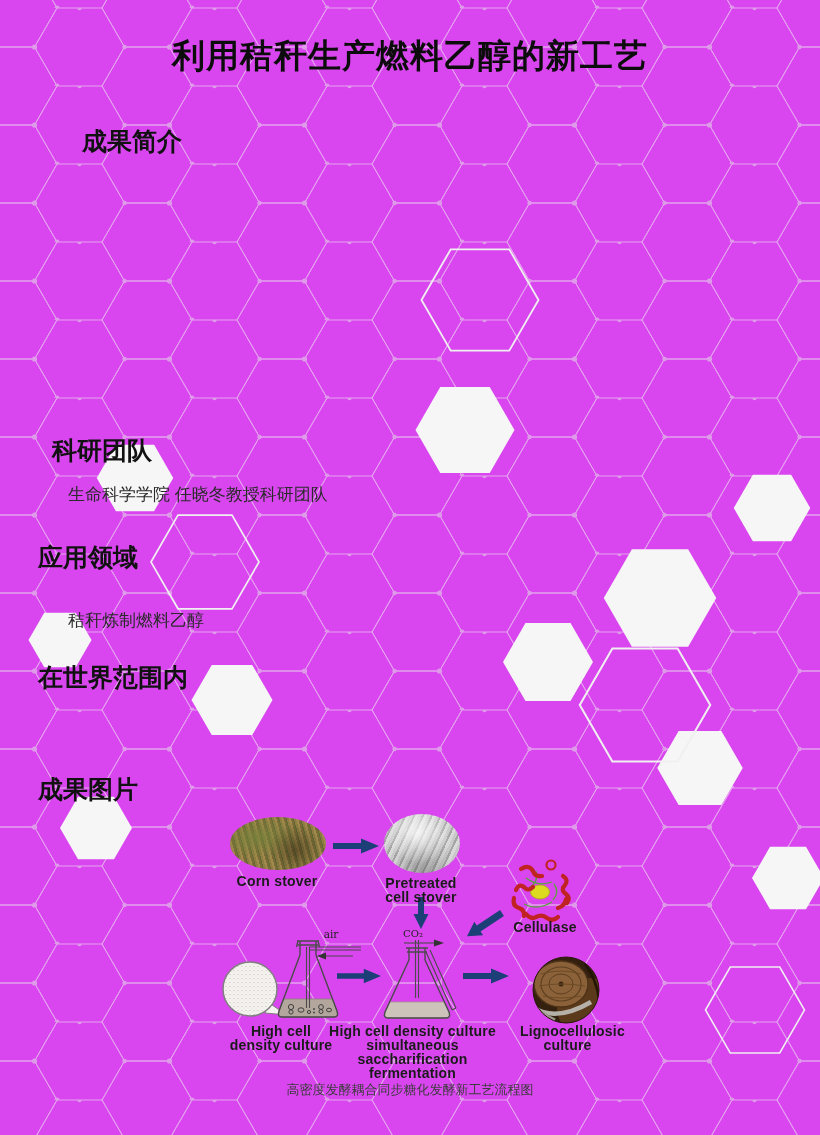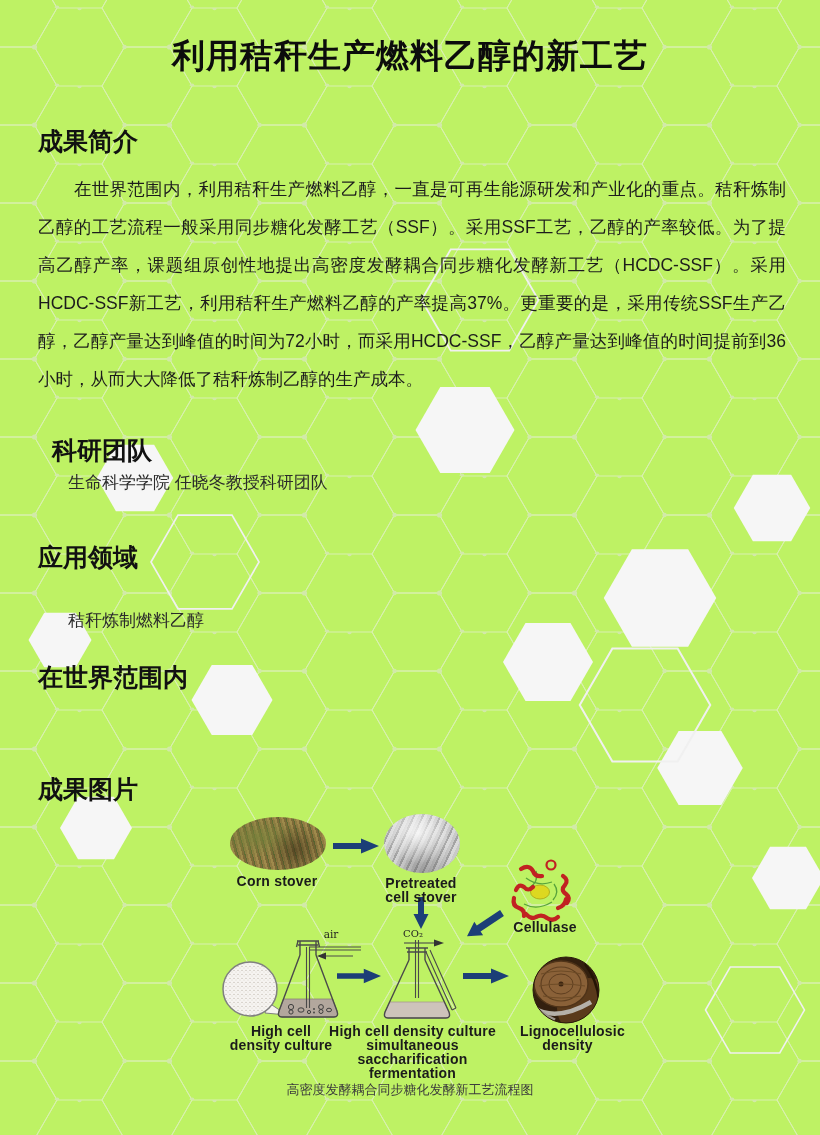--- a/index.html
+++ b/index.html
@@ -1,32 +1,32 @@
 <!DOCTYPE html>
 <html><head>
 <meta charset="utf-8">
 <style>
   html,body{margin:0;padding:0;background:#ffffff;}
-  .page{position:relative;width:820px;height:1135px;background:#bef264;overflow:hidden;
+  .page{position:relative;width:820px;height:1135px;background:#d946ef;overflow:hidden;
         font-family:"Liberation Sans",sans-serif;color:#1a1a1a;}
   .hexbg{position:absolute;left:0;top:0;z-index:0;}
   .layer{position:absolute;z-index:1;}
 
   .title{top:34px;left:0;width:820px;text-align:center;font-size:33px;font-weight:700;
          letter-spacing:1px;color:#0c0c0c;}
   .h2{left:38px;font-size:25px;font-weight:700;color:#111;}
-  #h-intro{top:125px;}
+  #h-intro{top:125px;margin-left:44px;}
   #h-team{top:434px;margin-left:14px;}
   #h-field{top:541px;}
   #h-ip{top:661px;}
   #h-gallery{top:773px;}
   .para{top:170px;left:38px;width:748px;font-size:17.5px;line-height:38px;
         text-align:justify;text-indent:2.05em;color:#1c1c1c;}
   .sub{left:68px;font-size:17px;color:#2b2b2b;}
-  #s-team{top:471px;}
+  #s-team{top:483px;}
   #s-field{top:586px;margin-top:23px;}
   #s-ip{top:705px;}
   .caption{top:1081px;left:0;width:820px;text-align:center;font-size:13px;color:#3c3c3c;}
 
   
   .node-label{position:absolute;z-index:2;font-size:14px;font-weight:700;line-height:14px;
               letter-spacing:.2px;text-align:center;color:#1b1b1b;}
   #corn-img{top:817px;left:230px;width:96px;height:53px;border-radius:50%;
     background:
       radial-gradient(circle at 68% 62%, rgba(55,42,20,.55), transparent 36%),
@@ -80,21 +80,20 @@
       <use href="#hx" transform="translate(480,300) scale(1.3)"></use>
       <use href="#hx" transform="translate(205,562) scale(1.2)"></use>
       <use href="#hx" transform="translate(645,705) scale(1.45)"></use>
       <use href="#hx" transform="translate(755,1010) scale(1.1)"></use>
     </g>
   </svg>
 
   <div class="layer title">利用秸秆生产燃料乙醇的新工艺</div>
 
   <div class="layer h2" id="h-intro">成果简介</div>
-  <div class="layer para">在世界范围内，利用秸秆生产燃料乙醇，一直是可再生能源研发和产业化的重点。秸秆炼制乙醇的工艺流程一般采用同步糖化发酵工艺（SSF）。采用SSF工艺，乙醇的产率较低。为了提高乙醇产率，课题组原创性地提出高密度发酵耦合同步糖化发酵新工艺（HCDC-SSF）。采用HCDC-SSF新工艺，利用秸秆生产燃料乙醇的产率提高37%。更重要的是，采用传统SSF生产乙醇，乙醇产量达到峰值的时间为72小时，而采用HCDC-SSF，乙醇产量达到峰值的时间提前到36小时，从而大大降低了秸秆炼制乙醇的生产成本。</div>
 
   <div class="layer h2" id="h-team">科研团队</div>
   <div class="layer sub" id="s-team">生命科学学院 任晓冬教授科研团队</div>
 
   <div class="layer h2" id="h-field">应用领域</div>
   <div class="layer sub" id="s-field">秸秆炼制燃料乙醇</div>
 
   <div class="layer h2" id="h-ip">在世界范围内</div>
 
   <div class="layer h2" id="h-gallery">成果图片</div>
@@ -221,17 +220,17 @@
       <path d="M2 40 Q8 56 28 64" stroke="#9b958c" stroke-width="3.5" fill="none"></path>
     </g>
     <circle cx="39" cy="34" r="33" fill="none" stroke="#2a1a0c" stroke-width="1"></circle>
   </svg>
 
   <div class="node-label" style="left:222px;top:874px;width:110px;">Corn stover</div>
   <div class="node-label" style="left:376px;top:876px;width:90px;">Pretreated cell stover</div>
   <div class="node-label" style="left:500px;top:920px;width:90px;">Cellulase</div>
   <div class="node-label" style="left:226px;top:1024px;width:110px;">High cell density culture</div>
   <div class="node-label" style="left:320px;top:1024px;width:185px;">High cell density culture simultaneous saccharification fermentation</div>
-  <div class="node-label" style="left:520px;top:1024px;width:95px;">Lignocellulosic density</div>
+  <div class="node-label" style="left:520px;top:1024px;width:95px;">Lignocellulosic culture</div>
 
   <div class="layer caption">高密度发酵耦合同步糖化发酵新工艺流程图</div>
 
 </div>
 
 </body></html>

